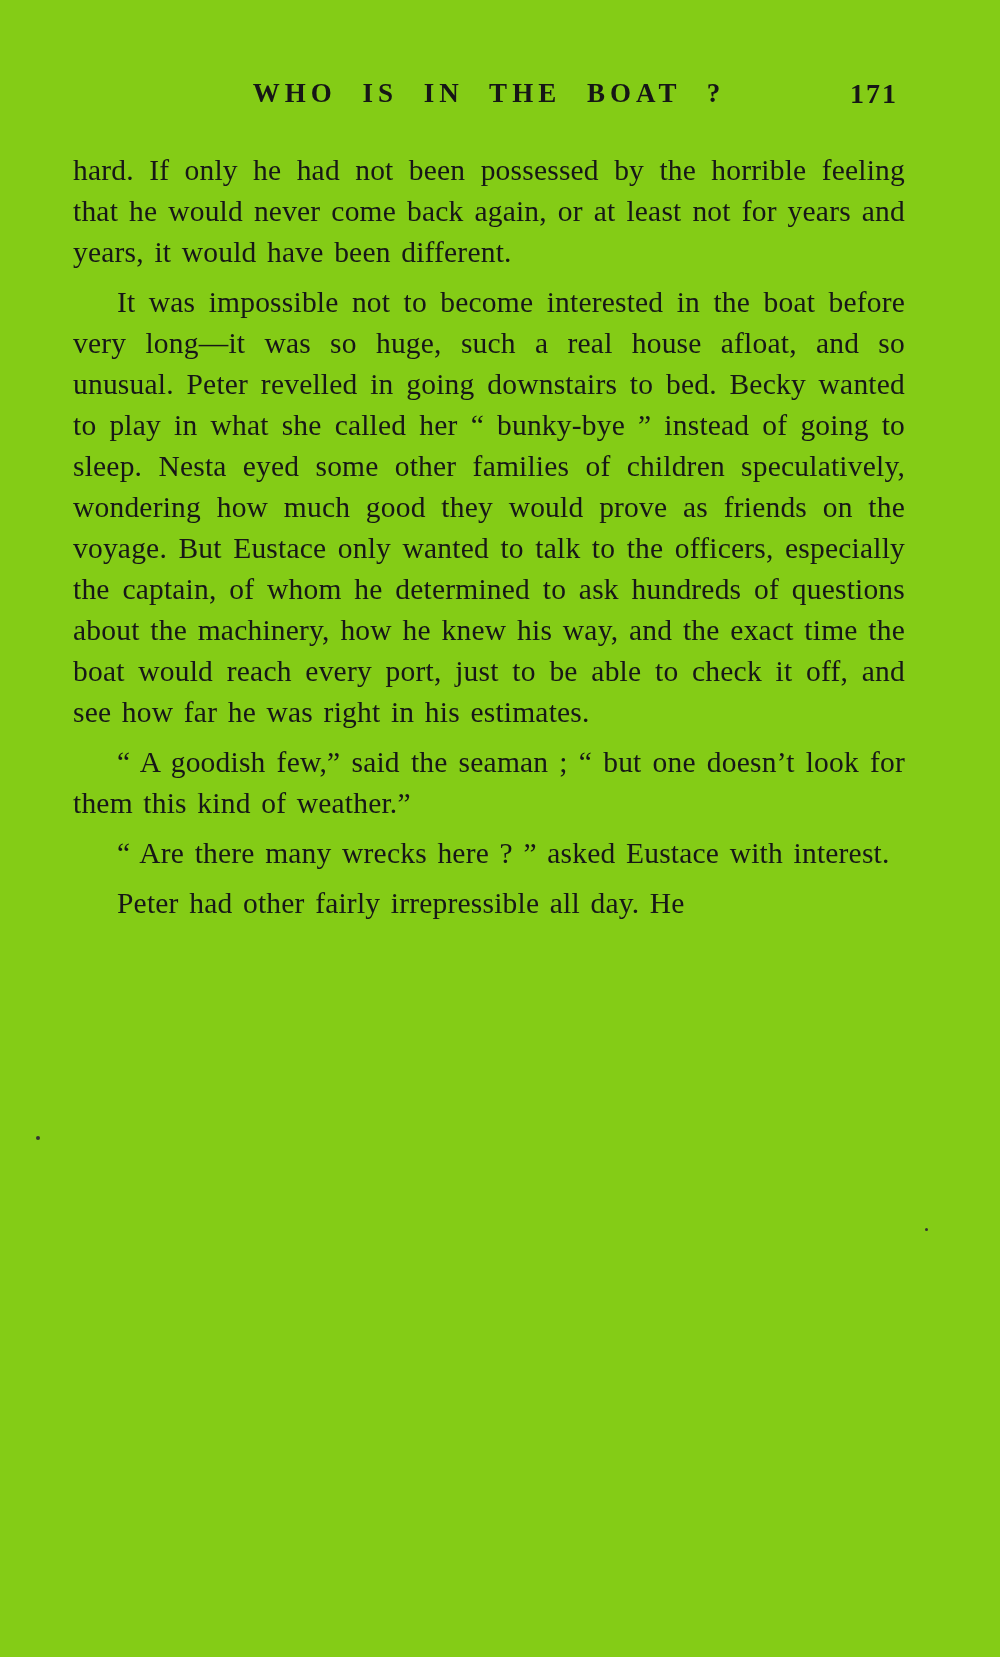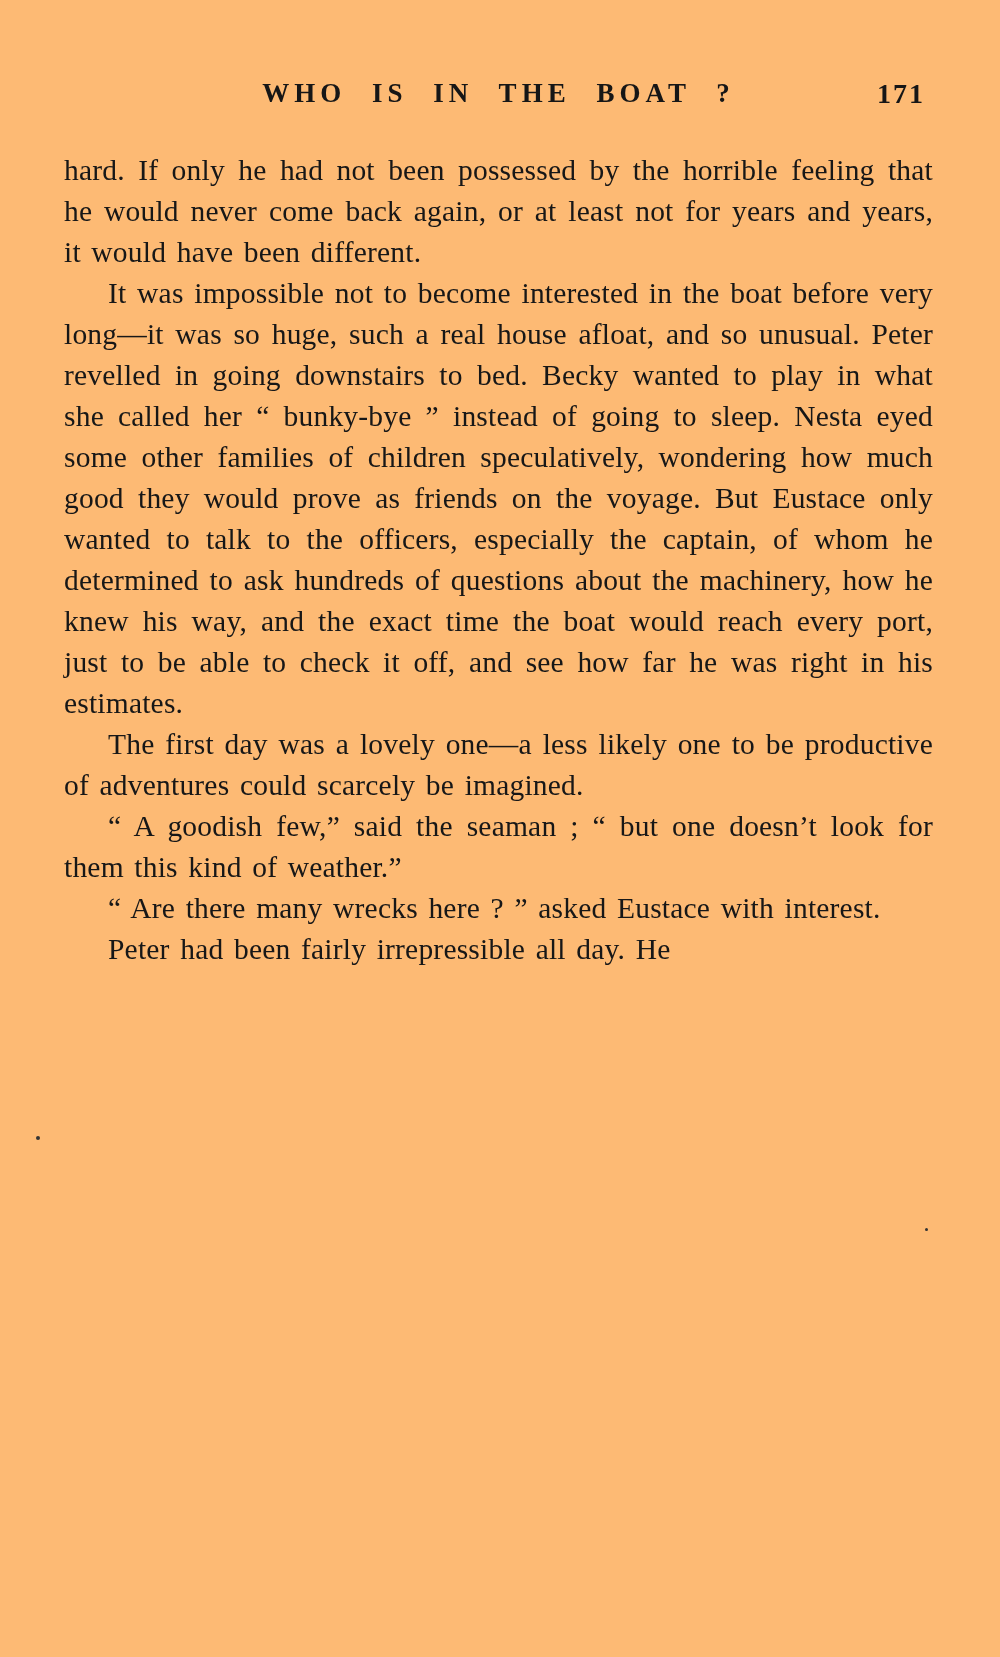--- a/index.html
+++ b/index.html
@@ -5,52 +5,52 @@
   html, body {
     margin: 0;
     padding: 0;
     background: #f4f4f2;
   }
   .page {
     position: relative;
     width: 1000px;
     height: 1657px;
     margin: 0 auto;
-    background: #fdba74;
+    background: #84cc16;
     color: #141414;
     font-family: "Liberation Serif", "DejaVu Serif", serif;
     box-sizing: border-box;
-    padding: 78px 67px 40px 64px;
+    padding: 78px 86px 40px 64px;
     overflow: hidden;
   }
   .page-header {
     position: relative;
     height: 46px;
     margin-bottom: 26px;
   }
   .running-header {
     display: block;
     text-align: center;
     font-weight: bold;
     font-size: 27px;
     letter-spacing: 5px;
     word-spacing: 14px;
     color: #161616;
   }
   .page-number {
     position: absolute;
-    right: 8px;
+    right: 16px;
     top: 0;
     font-weight: bold;
     font-size: 28px;
     letter-spacing: 2px;
     color: #161616;
   }
   .text-block p {
-    margin: 0;
+    margin: 9px;
     font-size: 29.5px;
     line-height: 41px;
     text-align: justify;
     text-indent: 44px;
     word-spacing: 3px;
     letter-spacing: 0.2px;
     color: #171717;
   }
   .text-block p.noindent {
     text-indent: 0;
@@ -70,22 +70,21 @@
 <main class="page">
 
   <header class="page-header">
     <span class="running-header">WHO IS IN THE BOAT ?</span>
     <span class="page-number">171</span>
   </header>
 
   <section class="text-block">
     <p class="noindent">hard. If only he had not been possessed by the horrible feeling that he would never come back again, or at least not for years and years, it would have been different.</p>
     <p>It was impossible not to become interested in the boat before very long—it was so huge, such a real house afloat, and so unusual. Peter revelled in going downstairs to bed. Becky wanted to play in what she called her “ bunky-bye ” instead of going to sleep. Nesta eyed some other families of children speculatively, wondering how much good they would prove as friends on the voyage. But Eustace only wanted to talk to the officers, especially the captain, of whom he determined to ask hundreds of questions about the machinery, how he knew his way, and the exact time the boat would reach every port, just to be able to check it off, and see how far he was right in his estimates.</p>
-    <p>The first day was a lovely one—a less likely one to be productive of adventures could scarcely be imagined.</p>
     <p>“ A goodish few,” said the seaman ; “ but one doesn’t look for them this kind of weather.”</p>
     <p>“ Are there many wrecks here ? ” asked Eustace with interest.</p>
-    <p>Peter had been fairly irrepressible all day. He</p>
+    <p>Peter had other fairly irrepressible all day. He</p>
   </section>
 
   <span class="speck speck-left"></span>
   <span class="speck speck-right"></span>
 
 </main>
 
 </body></html>

